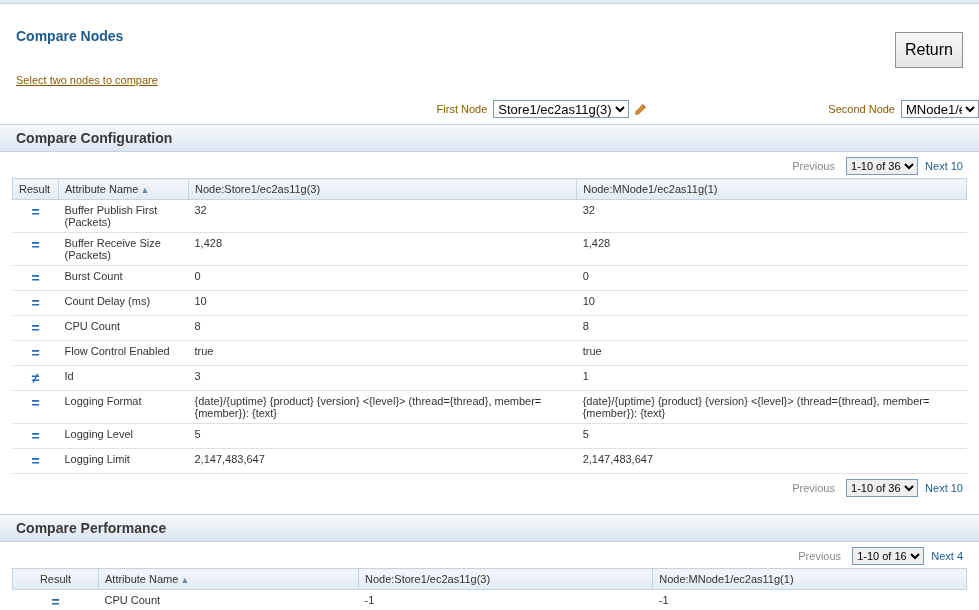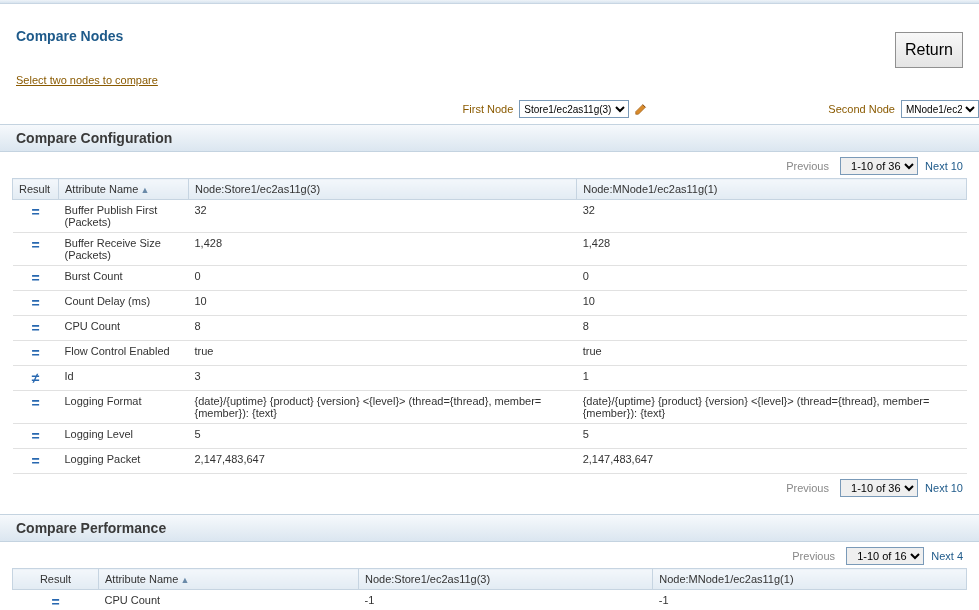--- a/index.html
+++ b/index.html
@@ -41,21 +41,21 @@
   }
   .node-select-row {
     display: flex;
     padding: 0 0 6px 0;
     justify-content: space-between;
   }
   .node-select-row .spacer { flex: 1; }
   .ns-label { color: #8a5a00; margin-right: 6px; }
   .ns-group { display: flex; align-items:center; margin-right: 20px;}
   select.oem {
-    font-size: 10px;
+    font-size: 13px;
     border: 1px solid #7a9ab8;
     background: #fff;
     height: 18px;
   }
   .pencil-icon {
     width: 14px; height: 14px;
     margin-left: 5px;
     display: inline-block;
   }
   .section-hdr {
@@ -95,21 +95,20 @@
   .col-result { width: 46px; text-align:center;}
   .sort-arrow { color:#6a8aa8; font-size:9px; margin-left:2px;}
   .eq-icon, .neq-icon { font-weight:bold; font-size:14px; }
   .eq-icon { color:#2868b0; }
   .neq-icon { color:#2868b0; }
   .range-select {
     border:1px solid #7a9ab8;
     font-size:11px;
     height:18px;
     margin: 0 4px;
-    padding-left: 6px;
   }
   .ns-right { margin-right:0; padding-right:0;}
 </style>
 </head>
 <body>
 
 <div class="topbar"></div>
 
 <div class="page-title">Compare Nodes</div>
 
@@ -213,21 +212,21 @@
         <td>{date}/{uptime} {product} {version} &lt;{level}&gt; (thread={thread}, member={member}): {text}</td>
       </tr>
       <tr>
         <td style="text-align: center;"><span class="eq-icon">=</span></td>
         <td>Logging Level</td>
         <td>5</td>
         <td>5</td>
       </tr>
       <tr>
         <td style="text-align: center;"><span class="eq-icon">=</span></td>
-        <td>Logging Packet</td>
+        <td>Logging Limit</td>
         <td>2,147,483,647</td>
         <td>2,147,483,647</td>
       </tr>
     </tbody>
 </table>
 
 <div class="pager-row">
   <span class="prev">Previous</span>
   <select class="range-select">
     <option>1-10 of 36</option>

